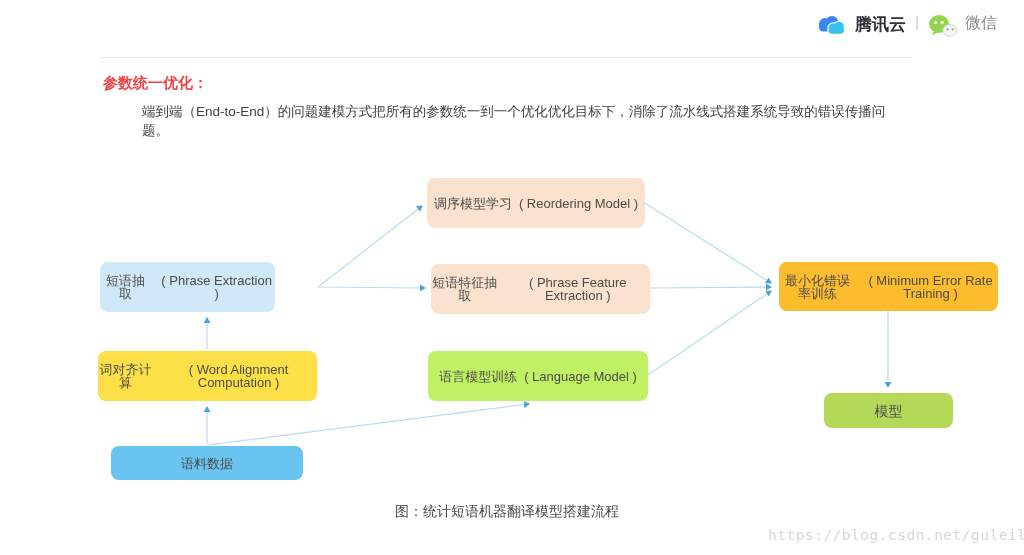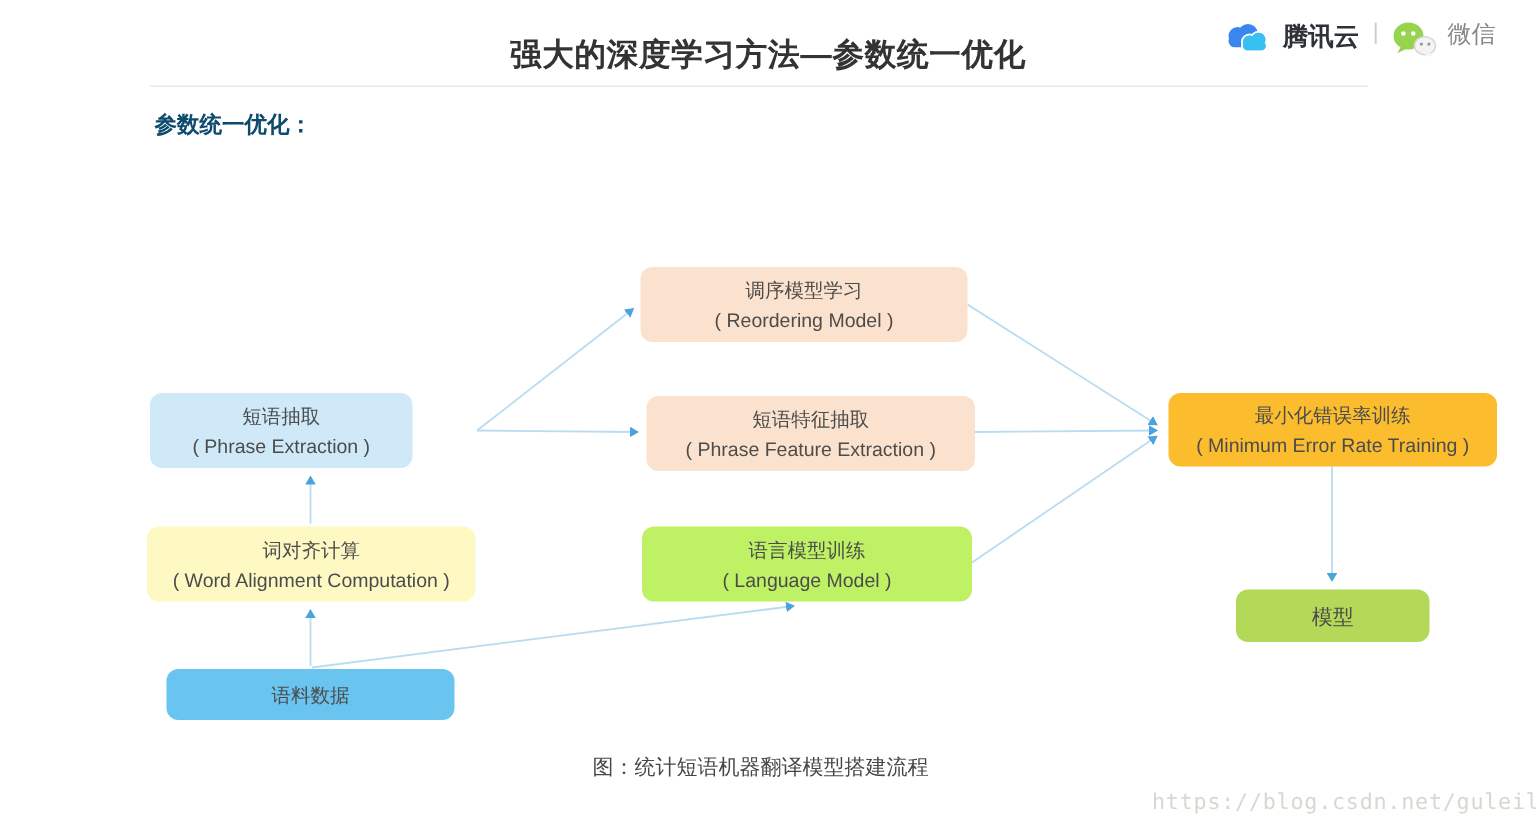--- a/index.html
+++ b/index.html
@@ -9,39 +9,38 @@
   .title { position:absolute; left:0; top:22px; width:1024px; text-align:center;
            font-size:21px; font-weight:bold; color:#333; letter-spacing:0.5px; }
 
   .brand { position:absolute; top:13px; right:27px; display:flex; align-items:flex-start; gap:7px; }
   .brand .tc-label { font-size:17px; font-weight:600; color:#2e3238; }
   .brand .sep { color:#c9c9c9; font-size:15px; padding:0 2px; }
   .brand .wx-label { font-size:16px; color:#85878a; }
 
   .divider { position:absolute; left:100px; top:57px; width:812px; height:1px; background:#e8e8e8; }
 
-  .sec-heading { position:absolute; left:103px; top:74px; font-size:15px; font-weight:bold; color:#0c4a6e; }
+  .sec-heading { position:absolute; left:103px; top:74px; font-size:15px; font-weight:bold; color:#ef4444; }
   .sec-para { position:absolute; left:142px; top:103px; width:760px; font-size:13.5px; color:#414141; line-height:1.4; }
 
   .edges { position:absolute; left:0; top:0; width:1024px; height:555px; pointer-events:none; }
 
-  .node { position:absolute; border-radius:8px; display:flex; flex-direction:column;
+  .node { position:absolute; border-radius:8px; display:flex; flex-direction:row;
           align-items:center; justify-content:center; gap:7px; color:#4c4c4c;
           font-size:13px; line-height:1; text-align:center; }
 
   .caption { position:absolute; left:395px; top:503px; font-size:14px; color:#474747; }
   .watermark { position:absolute; left:768px; top:527px; font-family:"DejaVu Sans Mono", monospace;
                font-size:14.5px; color:#dbd7cf; letter-spacing:0.5px; }
 </style>
 </head>
 <body>
 
 <div class="page">
 
-  <div class="title">强大的深度学习方法—参数统一优化</div>
 
   <div class="brand">
     <span>
       <svg width="34" height="27" viewBox="0 0 34 27">
         <g fill="#3a86ee">
           <circle cx="11" cy="11" r="6"></circle>
           <circle cx="18" cy="9.5" r="6.5"></circle>
           <rect x="5" y="10" width="20" height="8.5" rx="4.2"></rect>
         </g>
         <g fill="#38c0f3" stroke="#ffffff" stroke-width="1.4">
@@ -69,20 +68,21 @@
         <circle cx="19.6" cy="16.4" r="1.1" fill="#9a9a9a"></circle>
         <circle cx="24.6" cy="16.4" r="1.1" fill="#9a9a9a"></circle>
       </svg>
     </span>
     <span class="wx-label">微信</span>
   </div>
 
   <div class="divider"></div>
 
   <div class="sec-heading">参数统一优化：</div>
+  <div class="sec-para">端到端（End-to-End）的问题建模方式把所有的参数统一到一个优化优化目标下，消除了流水线式搭建系统导致的错误传播问题。</div>
 
   <svg class="edges" viewBox="0 0 1024 555">
     <defs>
       <marker id="arr" markerWidth="7" markerHeight="7" refX="5" refY="3.5" orient="auto" markerUnits="userSpaceOnUse">
         <path d="M0,0 L6,3.5 L0,7 Z" fill="#4aa3dc"></path>
       </marker>
     </defs>
     <g stroke="#b9dcf1" stroke-width="1.2" fill="none">
       <line x1="207" y1="349" x2="207" y2="318" marker-end="url(#arr)"></line>
       <line x1="207" y1="444" x2="207" y2="407" marker-end="url(#arr)"></line>
@@ -94,21 +94,21 @@
       <line x1="648" y1="375" x2="771" y2="291" marker-end="url(#arr)"></line>
       <line x1="888" y1="311" x2="888" y2="387" marker-end="url(#arr)"></line>
     </g>
   </svg>
 
   <div class="node" style="left: 100px; top: 262px; width: 175px; height: 50px; background: rgb(207, 233, 248);">
     <span>短语抽取</span>
     <span>( Phrase Extraction )</span>
   </div>
 
-  <div class="node" style="left: 98px; top: 351px; width: 219px; height: 50px; background: #fef9c3;">
+  <div class="node" style="left: 98px; top: 351px; width: 219px; height: 50px; background: #fde047;">
     <span>词对齐计算</span>
     <span>( Word Alignment Computation )</span>
   </div>
 
   <div class="node" style="left: 111px; top: 446px; width: 192px; height: 34px; background: rgb(105, 196, 239);">
     <span>语料数据</span>
   </div>
 
   <div class="node" style="left: 427px; top: 178px; width: 218px; height: 50px; background: rgb(251, 226, 206);">
     <span>调序模型学习</span>

